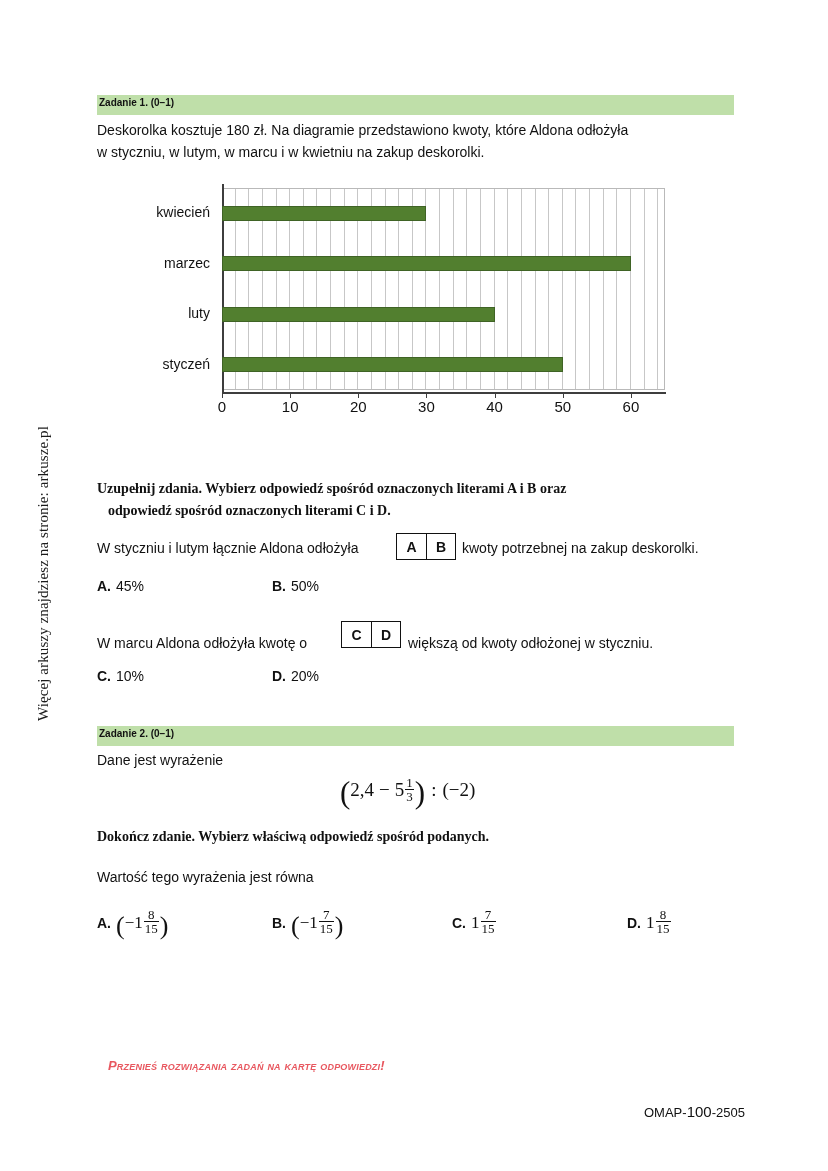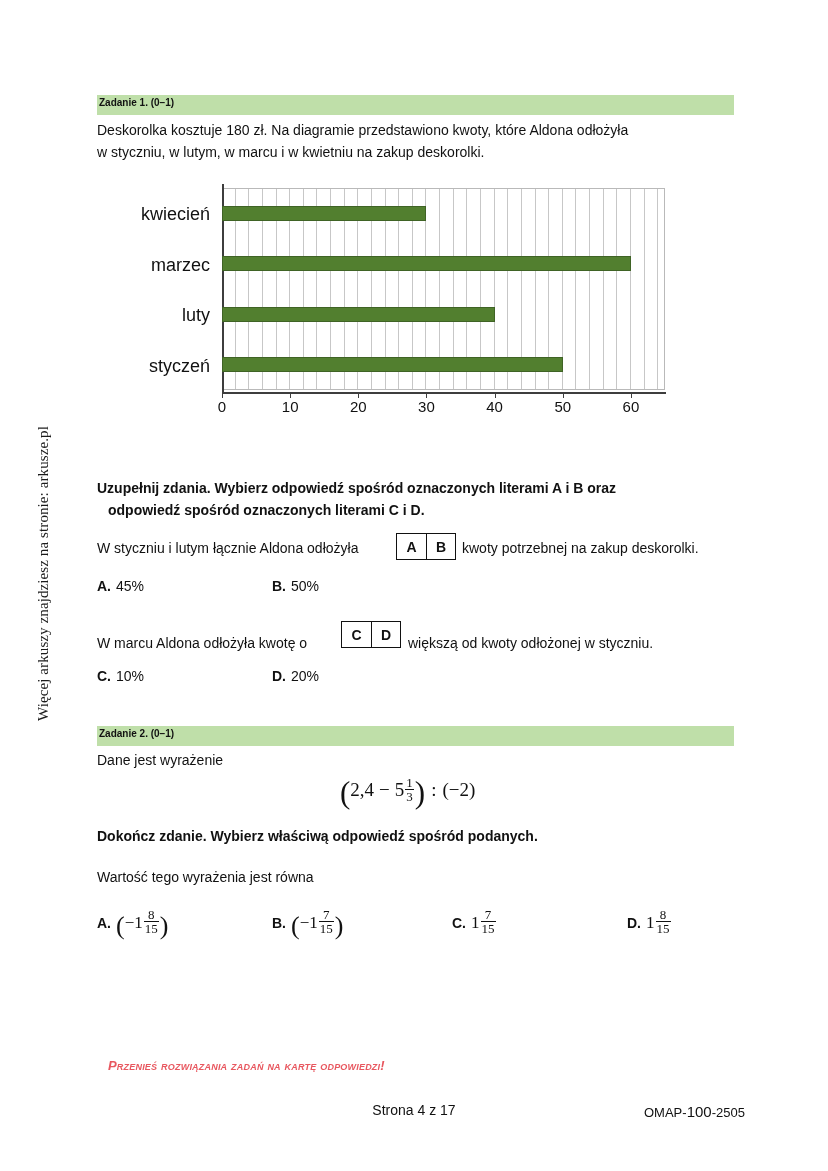--- a/index.html
+++ b/index.html
@@ -24,21 +24,21 @@
     background:#bfdfa9;
   }
   .task-band .t{
     position:absolute;left:2px;top:2px;
     font-size:10px;font-weight:bold;color:#111;letter-spacing:0px;
   }
 
   .p-text{
     position:absolute;font-size:14px;line-height:21px;color:#111;
   }
-  .p-bold{font-weight:bold;}
+  .p-bold{font-weight:bold;font-family:Liberation Serif, serif;}
 
   
   .chart{position:absolute;left:130px;top:180px;width:560px;height:270px;}
   .plot{
     position:absolute;left:92px;top:8px;width:443px;height:202px;
     border:1px solid #b9b9b9;border-left:none;box-sizing:border-box;
     background:#fff;
   }
   .gridline{position:absolute;top:0;bottom:0;width:1px;background:#c7c7c7;}
   .axis-y{
@@ -46,21 +46,21 @@
   }
   .axis-x{
     position:absolute;left:92px;top:212px;width:444px;height:2px;background:#3d3d3d;
   }
   .tick{position:absolute;top:212px;width:1px;height:6px;background:#3d3d3d;}
   .bar{
     position:absolute;height:15px;background:#527f2f;border:1px solid #3f6325;
     box-sizing:border-box;
   }
   .cat-label{
-    position:absolute;right:0;font-size:18px;color:#111;text-align:left;
+    position:absolute;right:0;font-size:14px;color:#111;text-align:left;
     white-space:nowrap;
   }
   .x-label{
     position:absolute;top:218px;font-size:15px;color:#111;text-align:center;
     width:40px;
   }
   .axis-title{
     position:absolute;left:92px;top:245px;width:444px;text-align:center;
     font-size:14px;color:#111;
   }
@@ -238,16 +238,15 @@
   <div class="p-text" style="left:97px;top:867px;">Wartość tego wyrażenia jest równa</div>
 
   <div id="task2-options">
       <div class="opt-math" style="left: 97px; top: 908px;"><span class="lab">A.</span><span class="paren">(</span><span>−</span><span>1</span><span class="frac"><span class="num">8</span><span class="den">15</span></span><span class="paren">)</span></div>
       <div class="opt-math" style="left: 272px; top: 908px;"><span class="lab">B.</span><span class="paren">(</span><span>−</span><span>1</span><span class="frac"><span class="num">7</span><span class="den">15</span></span><span class="paren">)</span></div>
       <div class="opt-math" style="left: 452px; top: 908px;"><span class="lab">C.</span><span>1</span><span class="frac"><span class="num">7</span><span class="den">15</span></span></div>
       <div class="opt-math" style="left: 627px; top: 908px;"><span class="lab">D.</span><span>1</span><span class="frac"><span class="num">8</span><span class="den">15</span></span></div>
     </div>
 
   <div class="footer-red">Przenieś rozwiązania zadań na kartę odpowiedzi!</div>
-  <div class="footer-page">Strona 4 z 17</div>
   <div class="footer-code"><span>OMAP-</span><span class="big">100</span><span>-2505</span></div>
 
 </div>
 
 </body></html>

